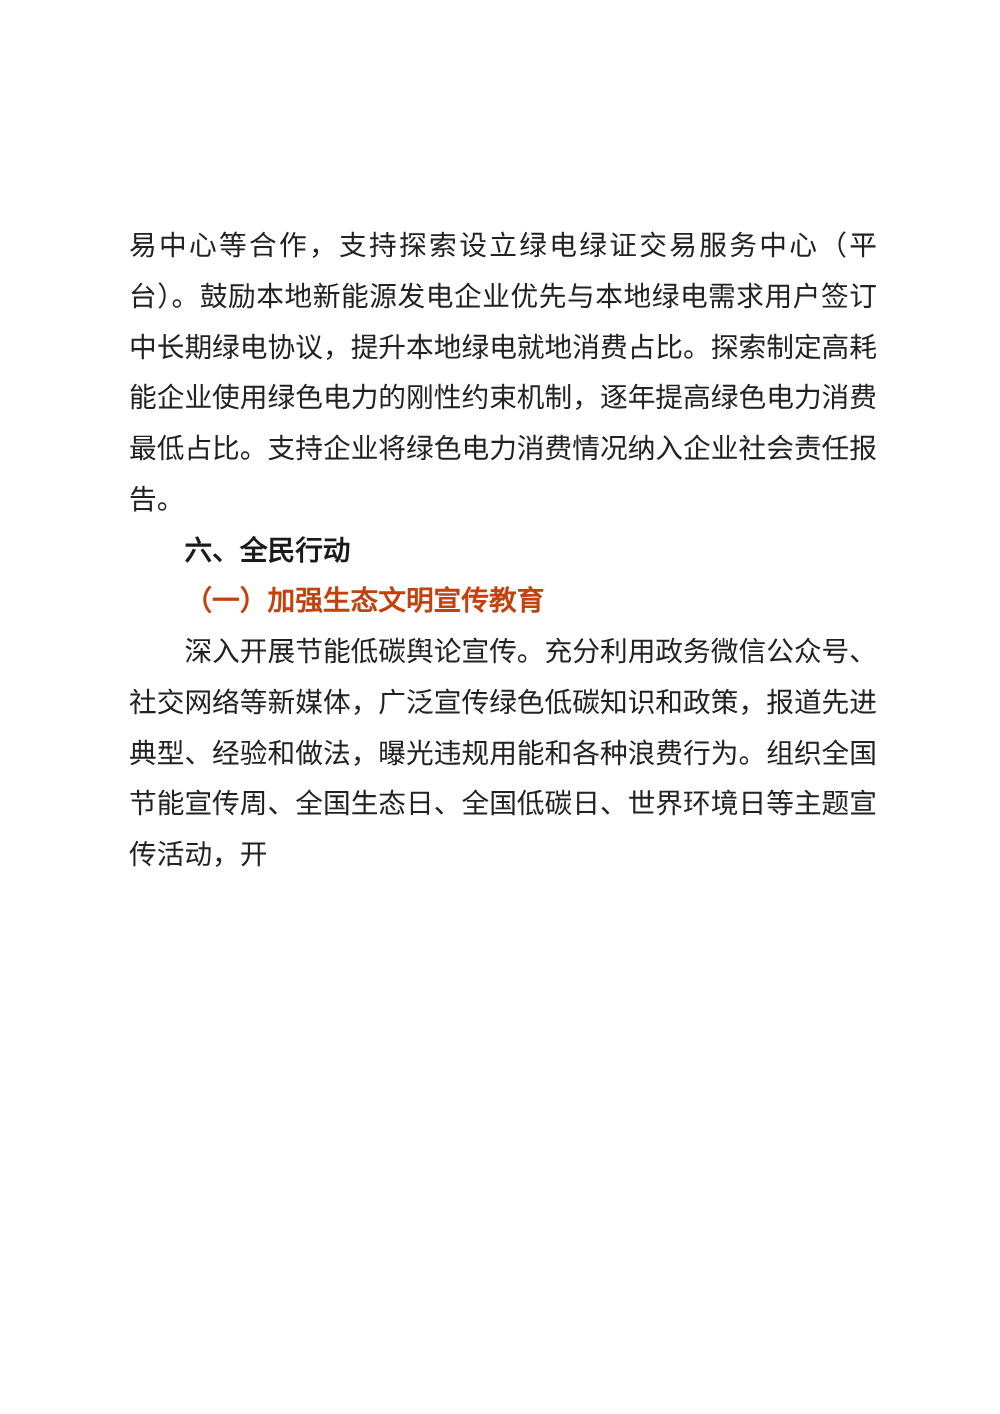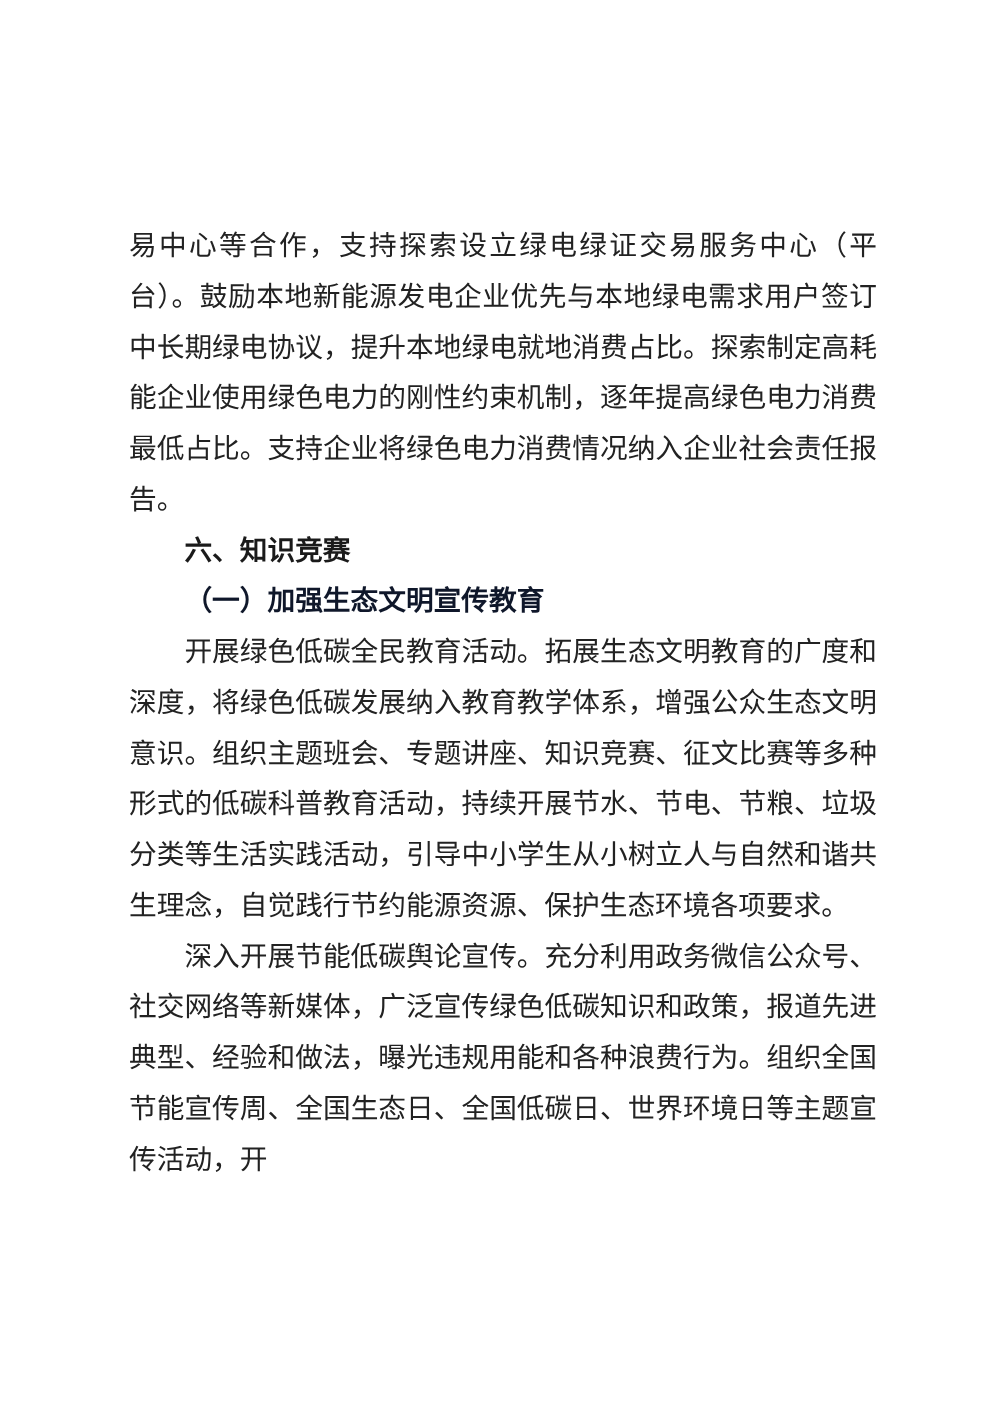--- a/index.html
+++ b/index.html
@@ -46,27 +46,26 @@
     font-weight: 700;
     text-indent: 2em;
     text-align: left;
     color: #1a1a1a;
   }
   .heading-sub {
     font-family: Liberation Serif, serif;
     font-weight: 700;
     text-indent: 2em;
     text-align: left;
-    color: #0f172a;
+    color: #c2410c;
   }
 </style>
 </head>
 <body>
 
 <div class="page">
   <div class="content">
     <p>易中心等合作，支持探索设立绿电绿证交易服务中心（平台）。鼓励本地新能源发电企业优先与本地绿电需求用户签订中长期绿电协议，提升本地绿电就地消费占比。探索制定高耗能企业使用绿色电力的刚性约束机制，逐年提高绿色电力消费最低占比。支持企业将绿色电力消费情况纳入企业社会责任报告。</p>
-    <h2 class="heading-section">六、知识竞赛</h2>
+    <h2 class="heading-section">六、全民行动</h2>
     <h3 class="heading-sub">（一）加强生态文明宣传教育</h3>
-    <p class="indent">开展绿色低碳全民教育活动。拓展生态文明教育的广度和深度，将绿色低碳发展纳入教育教学体系，增强公众生态文明意识。组织主题班会、专题讲座、知识竞赛、征文比赛等多种形式的低碳科普教育活动，持续开展节水、节电、节粮、垃圾分类等生活实践活动，引导中小学生从小树立人与自然和谐共生理念，自觉践行节约能源资源、保护生态环境各项要求。</p>
     <p class="indent">深入开展节能低碳舆论宣传。充分利用政务微信公众号、社交网络等新媒体，广泛宣传绿色低碳知识和政策，报道先进典型、经验和做法，曝光违规用能和各种浪费行为。组织全国节能宣传周、全国生态日、全国低碳日、世界环境日等主题宣传活动，开</p>
   </div>
 </div>
 
 </body></html>

